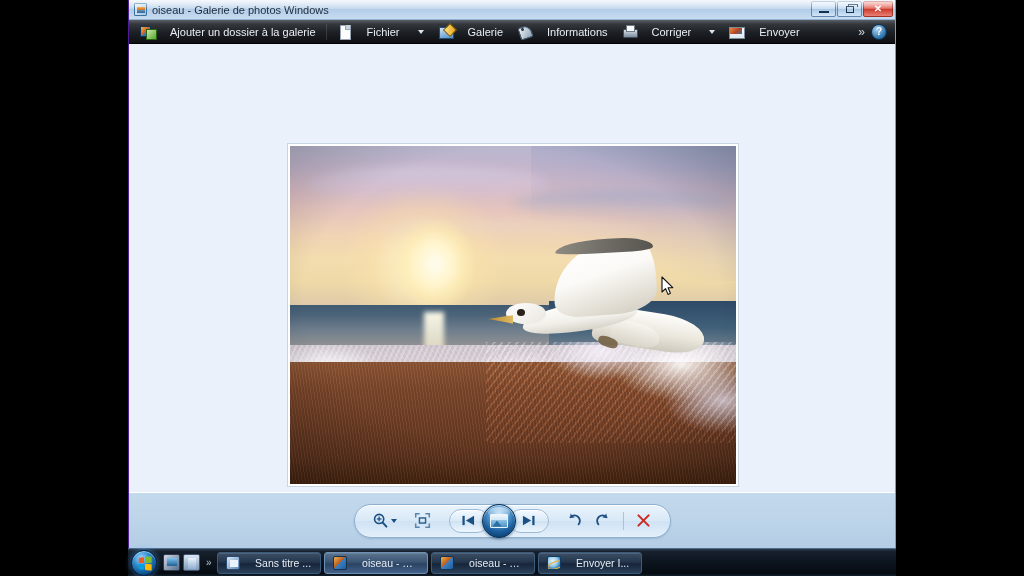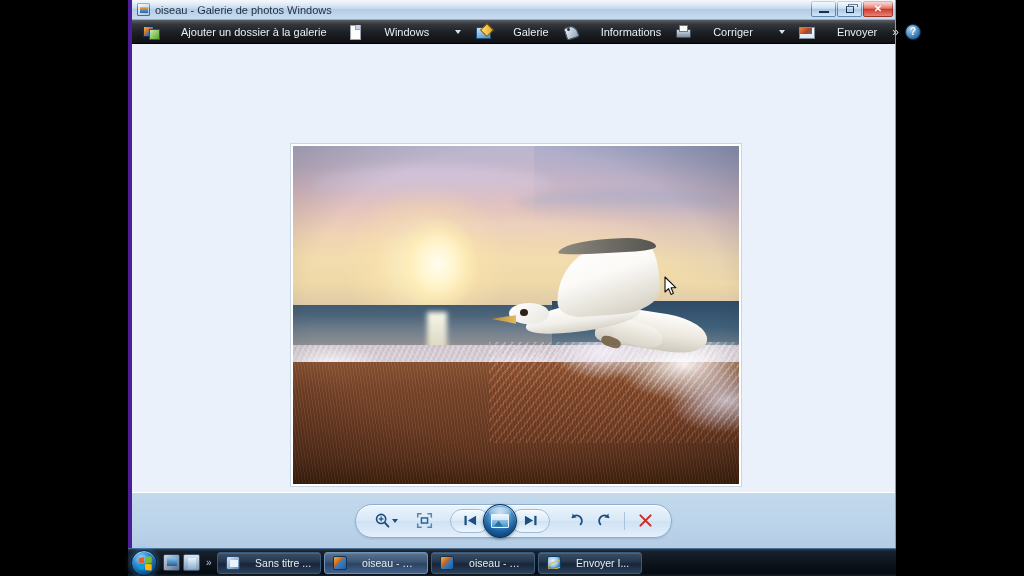--- a/index.html
+++ b/index.html
@@ -5,21 +5,21 @@
   * { margin:0; padding:0; box-sizing:border-box; }
   html,body { width:1024px; height:576px; overflow:hidden; background:#000; }
   body { font-family:"Liberation Sans", sans-serif; }
 
   #screen { position:relative; width:1024px; height:576px; background:#000; }
 
   
   #window {
     position:absolute; left:128px; top:0; width:768px; height:548px;
     background:#eaf1fa;
-    border-left:4px solid #4c1d95; border-right:1px solid #7a9ec4;
+    border-left:1px solid #4c1d95; border-right:1px solid #7a9ec4;
     display:flex; flex-direction:column;
   }
 
   
   #titlebar {
     height:20px; flex:0 0 20px; position:relative;
     background:linear-gradient(to bottom,#d6e4f3 0%,#c3d8ee 45%,#b3cde9 50%,#c8dcf0 100%);
     border-bottom:1px solid #8fb0d0;
     display:flex; align-items:center; padding-left:5px;
   }
@@ -61,21 +61,21 @@
 
   
   #toolbar {
     height:24px; flex:0 0 24px; position:relative;
     background:linear-gradient(to bottom,#5a5f66 0%,#34383d 18%,#1c1f23 55%,#0e1013 100%);
     border-bottom:1px solid #000;
     display:flex; align-items:center; padding:0 6px 0 4px;
   }
   .tb-item {
     display:flex; align-items:center; height:22px; padding:0 7px;
-    color:#e9eef4; font-size:11px; white-space:nowrap; gap:23px; border-radius:2px;
+    color:#e9eef4; font-size:11px; white-space:nowrap; gap:15px; border-radius:2px;
   }
   .tb-icon { width:15px; height:14px; flex:0 0 15px; position:relative; }
   .tb-sep { width:1px; height:16px; background:rgba(255,255,255,.13); margin:0 3px; }
   .caret { width:0;height:0;border-left:3.5px solid transparent;border-right:3.5px solid transparent;
            border-top:4px solid #dbe4ee; margin-left:3px; }
 
   
   .ic-gallery:before{content:"";position:absolute;left:0;top:1px;width:9px;height:9px;
     background:linear-gradient(135deg,#f3b24a,#c8622a 50%,#3f7fc0 51%,#1e5ea0);border:1px solid #13324f;}
   .ic-gallery:after{content:"";position:absolute;left:6px;top:4px;width:9px;height:9px;
@@ -349,21 +349,21 @@
     </div>
 
     <div id="toolbar">
       <div class="tb-item">
         <span class="tb-icon ic-gallery"></span>
         <span>Ajouter un dossier à la galerie</span>
       </div>
       <div class="tb-sep"></div>
       <div class="tb-item">
         <span class="tb-icon ic-file"></span>
-        <span>Windows</span>
+        <span>Fichier</span>
         <span class="caret"></span>
       </div>
       <div class="tb-item">
         <span class="tb-icon ic-fix"></span>
         <span>Galerie</span>
       </div>
       <div class="tb-item">
         <span class="tb-icon ic-info"></span>
         <span>Informations</span>
       </div>

